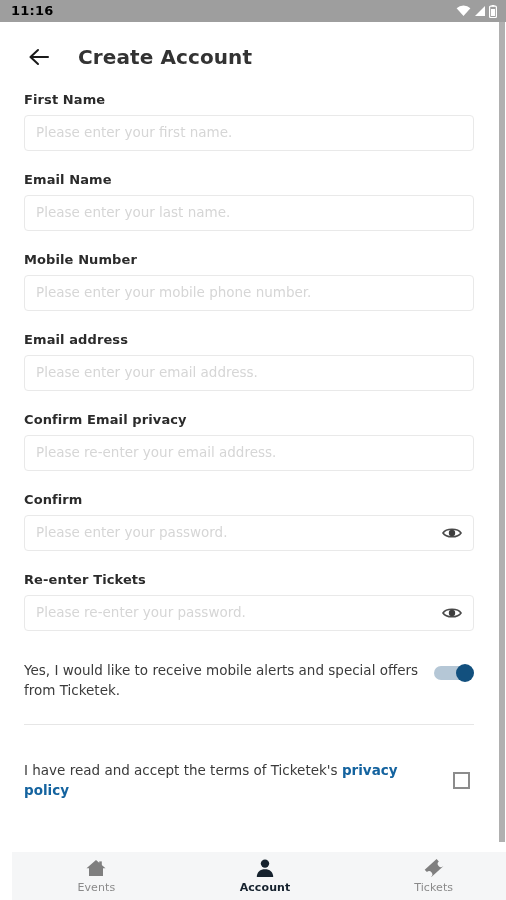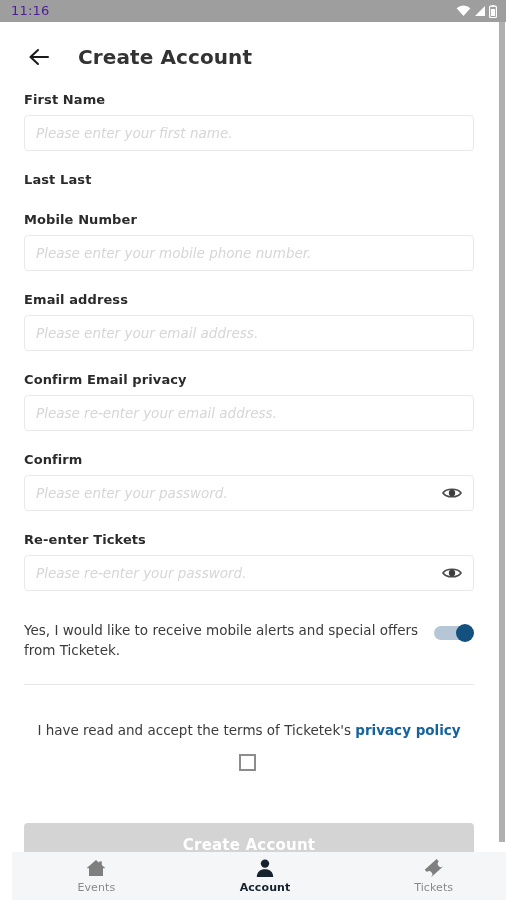--- a/index.html
+++ b/index.html
@@ -26,23 +26,23 @@
     top: 0; left: 0;
     width: 506px;
     height: 22px;
     background: #9e9e9e;
     display: flex;
     align-items: center;
     justify-content: space-between;
     padding: 0 9px 0 11px;
   }
   .status-time {
-    color: #4c1d95;
+    color: #000000;
     font-size: 13px;
-    font-weight: 400;
+    font-weight: 700;
     letter-spacing: 0.2px;
     line-height: 22px;
   }
   .status-icons {
     display: flex;
     align-items: center;
     gap: 3px;
   }
   .status-icons svg { display: block; }
 
@@ -108,24 +108,23 @@
     display: flex;
     align-items: center;
   }
   .input-wrap input {
     width: 100%;
     height: 100%;
     border: none;
     outline: none;
     background: transparent;
     font-family: "DejaVu Sans", "Liberation Sans", sans-serif;
-    font-size: 15px;
+    font-size: 12px;
     color: #a16207;
     padding: 0 11px;
-    font-style: italic;
   }
   .input-wrap input::placeholder {
     color: #d6d6d6;
     font-size: 13.5px;
   }
   .eye-btn {
     position: absolute;
     right: 10px;
     top: 50%;
     transform: translateY(-50%);
@@ -183,21 +182,20 @@
     margin-top: 24px;
   }
 
   
   .privacy-row {
     display: flex;
     align-items: center;
     justify-content: space-between;
     margin-top: 35px;
     gap: 14px;
-    flex-direction: column;
   }
   .privacy-text {
     font-size: 13.5px;
     line-height: 20px;
     color: #3b3b3b;
   }
   .privacy-link {
     color: #14639f;
     font-weight: 700;
     text-decoration: none;
@@ -327,21 +325,24 @@
 
       <div class="field">
         <div class="field-label">First Name</div>
         <div class="input-wrap">
           <input type="text" placeholder="Please enter your first name." style="">
         </div>
       </div>
       <div class="field-spacer"></div>
 
       <div class="field">
-        <div class="field-label">Last Last</div>
+        <div class="field-label">Email Name</div>
+        <div class="input-wrap">
+          <input type="text" placeholder="Please enter your last name." style="">
+        </div>
       </div>
       <div class="field-spacer"></div>
 
       <div class="field">
         <div class="field-label">Mobile Number</div>
         <div class="input-wrap">
           <input type="tel" placeholder="Please enter your mobile phone number." style="">
         </div>
       </div>
       <div class="field-spacer"></div>

